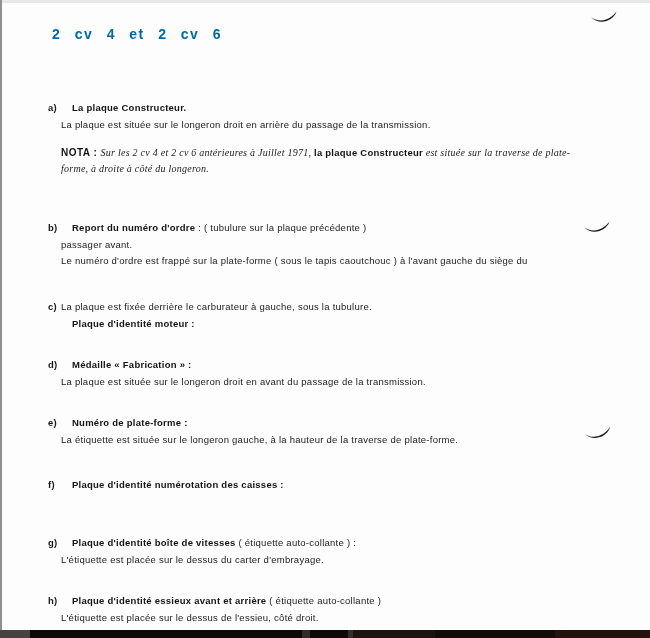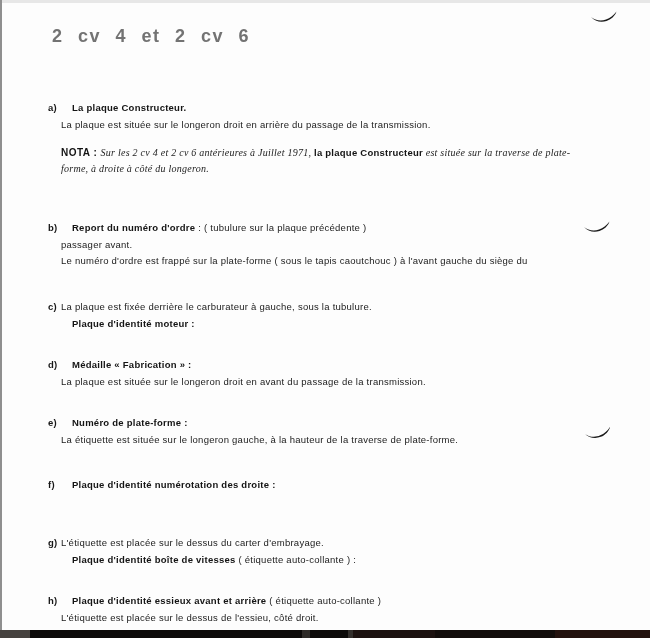--- a/index.html
+++ b/index.html
@@ -6,21 +6,21 @@
   body{
     width:650px;height:638px;position:relative;overflow:hidden;
     background:#fdfdfd;
     font-family:"Liberation Sans",sans-serif;
     color:#1b1b1b;
   }
   .edge-top{position:absolute;left:0;top:0;width:650px;height:3px;background:#e7e7e7;}
   .edge-left{position:absolute;left:0;top:0;width:2px;height:632px;background:#8f8f8f;}
   .title{
     position:absolute;left:52px;top:26px;
-    font-size:18px;font-weight:bold;color:#737373;
+    font-size:14px;font-weight:bold;color:#0369a1;
     letter-spacing:1.5px;word-spacing:8px;white-space:nowrap;
   }
   .item{
     position:absolute;left:48px;display:flex;
     font-size:9.5px;line-height:16.5px;letter-spacing:.25px;
   }
   .item .lab{flex:none;width:13px;font-weight:bold;color:#161616;}
   .item .content{width:540px;}
   .ln{white-space:nowrap;}
   .b{font-weight:bold;color:#141414;padding-left:11px;}
@@ -91,29 +91,29 @@
   <span class="lab">e)</span>
   <div class="content">
     <div class="ln"><span class="b">Numéro de plate-forme :</span><span></span></div>
     <div class="ln">La étiquette est située sur le longeron gauche, à la hauteur de la traverse de plate-forme.</div>
   </div>
 </div>
 
 <div class="item" style="top:477px;">
   <span class="lab">f)</span>
   <div class="content">
-    <div class="ln"><span class="b">Plaque d'identité  numérotation des droite :</span><span></span></div>
+    <div class="ln"><span class="b">Plaque d'identité  numérotation des caisses :</span><span></span></div>
   </div>
 </div>
 
 <div class="item" style="top:535px;">
   <span class="lab">g)</span>
   <div class="content">
+    <div class="ln"><span class="b">Plaque d'identité boîte de vitesses</span><span> ( étiquette auto-collante ) :</span></div>
     <div class="ln">L'étiquette est placée sur le dessus du carter d'embrayage.</div>
-    <div class="ln"><span class="b">Plaque d'identité boîte de vitesses</span><span> ( étiquette auto-collante ) :</span></div>
   </div>
 </div>
 
 <div class="item" style="top:593px;">
   <span class="lab">h)</span>
   <div class="content">
     <div class="ln"><span class="b">Plaque d'identité essieux avant et arrière</span><span> ( étiquette auto-collante )</span></div>
     <div class="ln">L'étiquette est placée sur le dessus de l'essieu, côté droit.</div>
   </div>
 </div>

